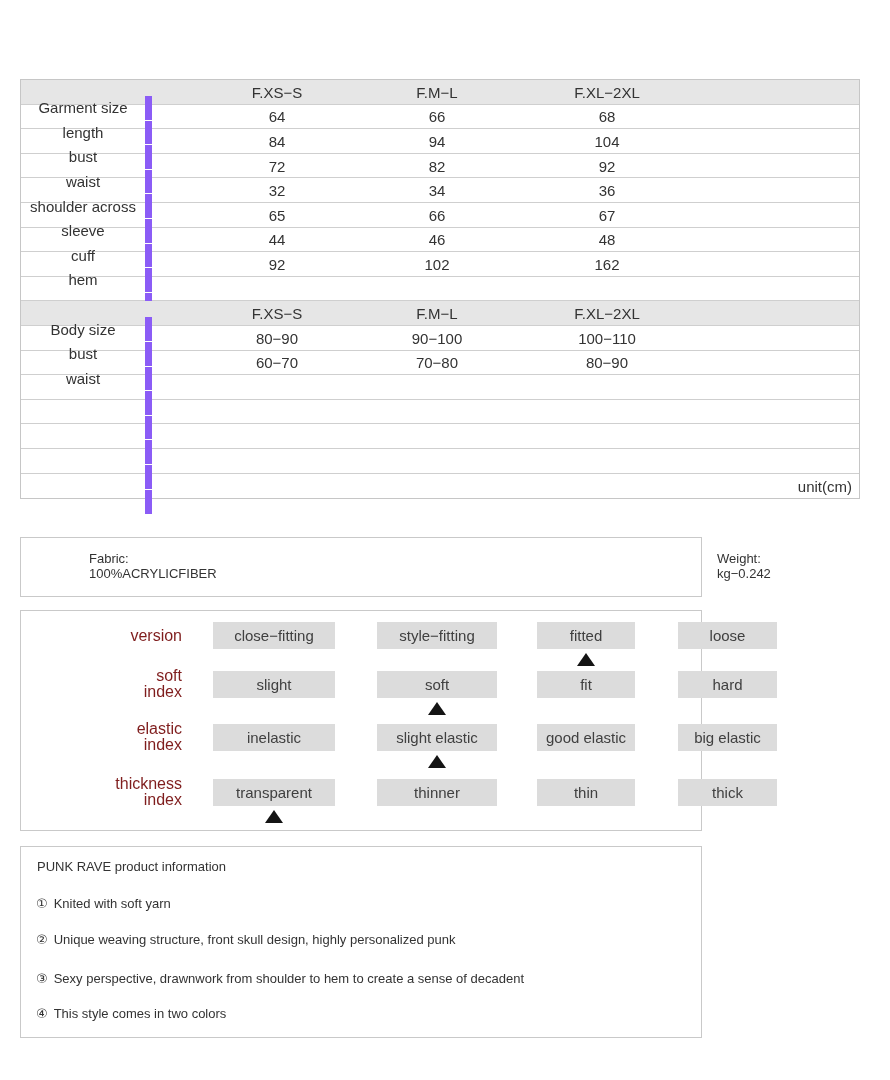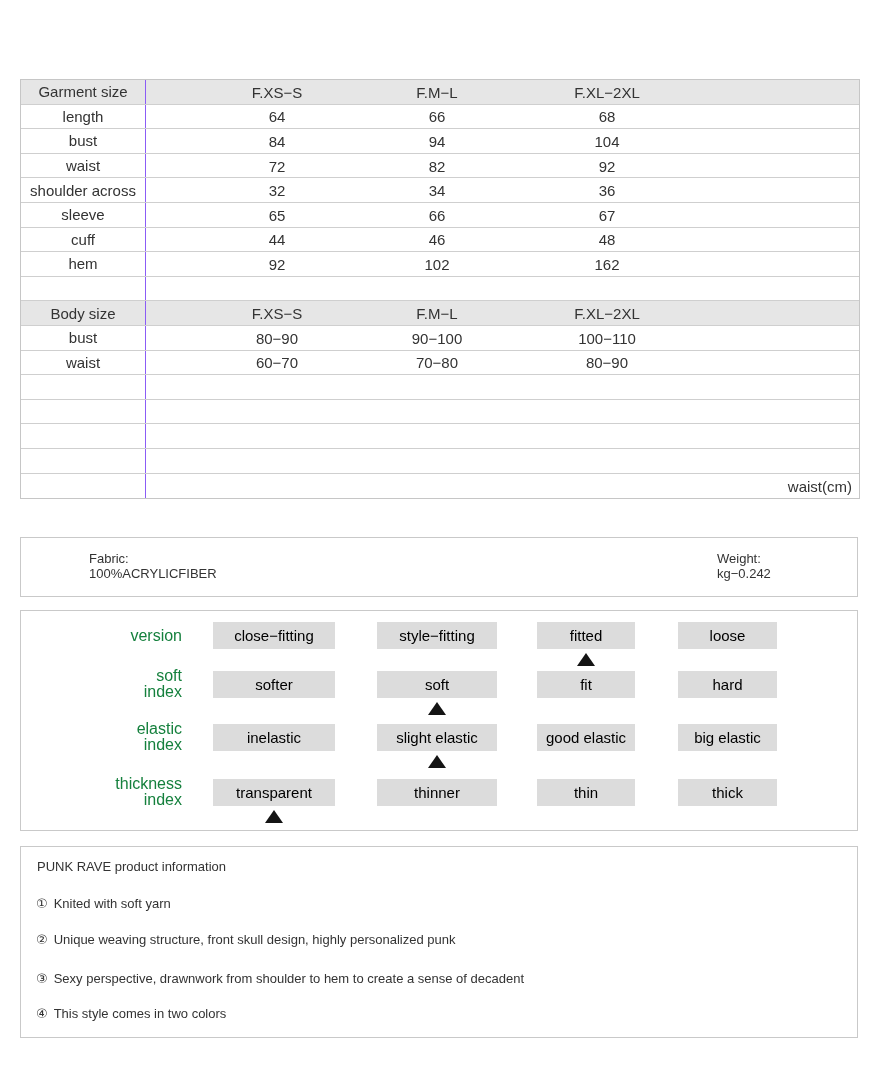--- a/index.html
+++ b/index.html
@@ -13,55 +13,55 @@
     position:absolute;left:20px;top:79px;width:838px;
     border:1px solid #c6c6c6;
   }
   .trow{
     position:relative;height:24.6px;box-sizing:border-box;
     border-bottom:1px solid #cfcfcf;font-size:15px;
   }
   .trow:last-child{border-bottom:none;}
   .trow.hdr{background:#e6e6e6;}
   .trow .c0{
-    position:absolute;left:0;top:0;width:124px;height:100%;
-    border-right:1px solid #8b5cf6;
+    position:absolute;left:0;top:16px;width:124px;height:100%;
+    border-right:7px solid #8b5cf6;
     display:flex;align-items:center;justify-content:center;white-space:nowrap;
   }
   .trow .val{
     position:absolute;top:50%;transform:translate(-50%,-50%);white-space:nowrap;
   }
   .val.v0{left:256px;}
   .val.v1{left:416px;}
   .val.v2{left:586px;}
   .trow .unit{
     position:absolute;right:7px;top:50%;transform:translateY(-50%);font-size:15px;
   }
   
-  .panel{position:absolute;left:20px;width:838px;border:1px solid #c9c9c9;box-sizing:border-box;padding-left:23px;}
+  .panel{position:absolute;left:20px;width:682px;border:1px solid #c9c9c9;box-sizing:border-box;padding-left:23px;}
   
   .fabric-panel{top:537px;height:60px;}
   .fab-block{position:absolute;top:13px;font-size:13px;line-height:15px;white-space:nowrap;}
   .fab-left{left:68px;}
   .fab-right{left:696px;}
   
   .attr-panel{top:610px;height:221px;}
   .attr-row{position:absolute;left:0;right:0;height:27px;}
   .attr-row:nth-child(1){top:11px;}
   .attr-row:nth-child(2){top:60px;}
   .attr-row:nth-child(3){top:113px;}
   .attr-row:nth-child(4){top:168px;}
   .attr-label{
     position:absolute;left:0;top:50%;transform:translateY(-52%);
-    width:161px;text-align:right;font-size:16px;line-height:16px;color:#15803d;
+    width:161px;text-align:right;font-size:16px;line-height:16px;color:#7f1d1d;
   }
   .abtn{
     position:absolute;top:0;height:27px;background:#dcdcdc;
     display:flex;align-items:center;justify-content:center;
-    font-size:15px;color:#000000;white-space:nowrap;
+    font-size:15px;color:#404040;white-space:nowrap;
   }
   .abtn.b0{left:192px;width:122px;}
   .abtn.b1{left:356px;width:120px;}
   .abtn.b2{left:516px;width:98px;}
   .abtn.b3{left:657px;width:99px;}
   .tri{
     position:absolute;top:31px;width:0;height:0;transform:translateX(-50%);
     border-left:9px solid transparent;border-right:9px solid transparent;
     border-bottom:13px solid #141414;
   }
@@ -158,21 +158,21 @@
       <div class="c0"></div>
     </div>
     <div class="trow">
       <div class="c0"></div>
     </div>
     <div class="trow">
       <div class="c0"></div>
     </div>
     <div class="trow">
       <div class="c0"></div>
-      <div class="unit">waist(cm)</div>
+      <div class="unit">unit(cm)</div>
     </div>
   </div>
 
 <div class="panel fabric-panel">
   <div class="fab-block fab-left">
     <div>Fabric:</div>
     <div>100%ACRYLICFIBER</div>
   </div>
   <div class="fab-block fab-right">
     <div>Weight:</div>
@@ -189,21 +189,21 @@
       <div class="abtn b1">style−fitting</div>
       <div class="abtn b2">fitted</div>
       <div class="abtn b3">loose</div>
       <div class="tri pos2"></div>
     </div>
     <div class="attr-row">
       <div class="attr-label">
         <div>soft</div>
         <div>index</div>
       </div>
-      <div class="abtn b0">softer</div>
+      <div class="abtn b0">slight</div>
       <div class="abtn b1">soft</div>
       <div class="abtn b2">fit</div>
       <div class="abtn b3">hard</div>
       <div class="tri pos1"></div>
     </div>
     <div class="attr-row">
       <div class="attr-label">
         <div>elastic</div>
         <div>index</div>
       </div>

